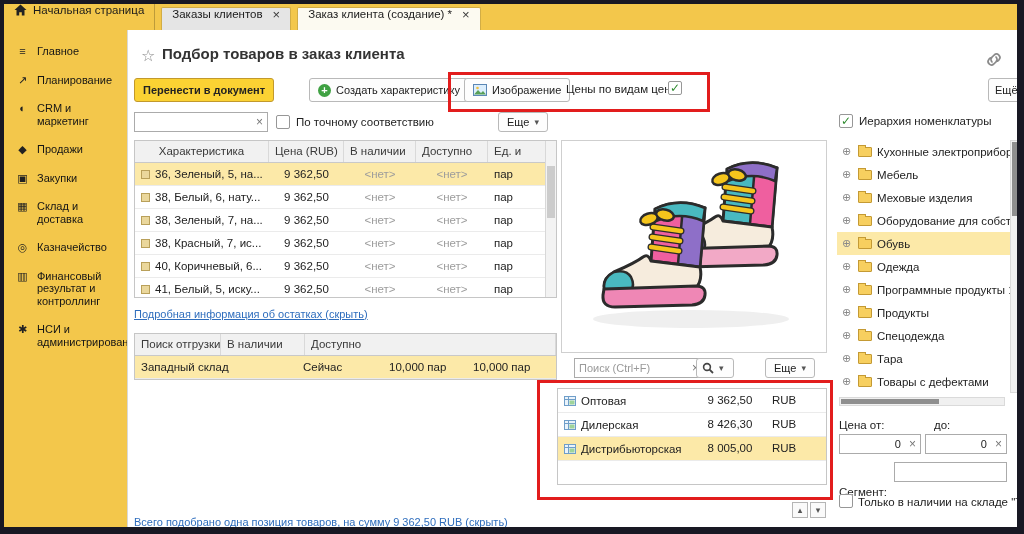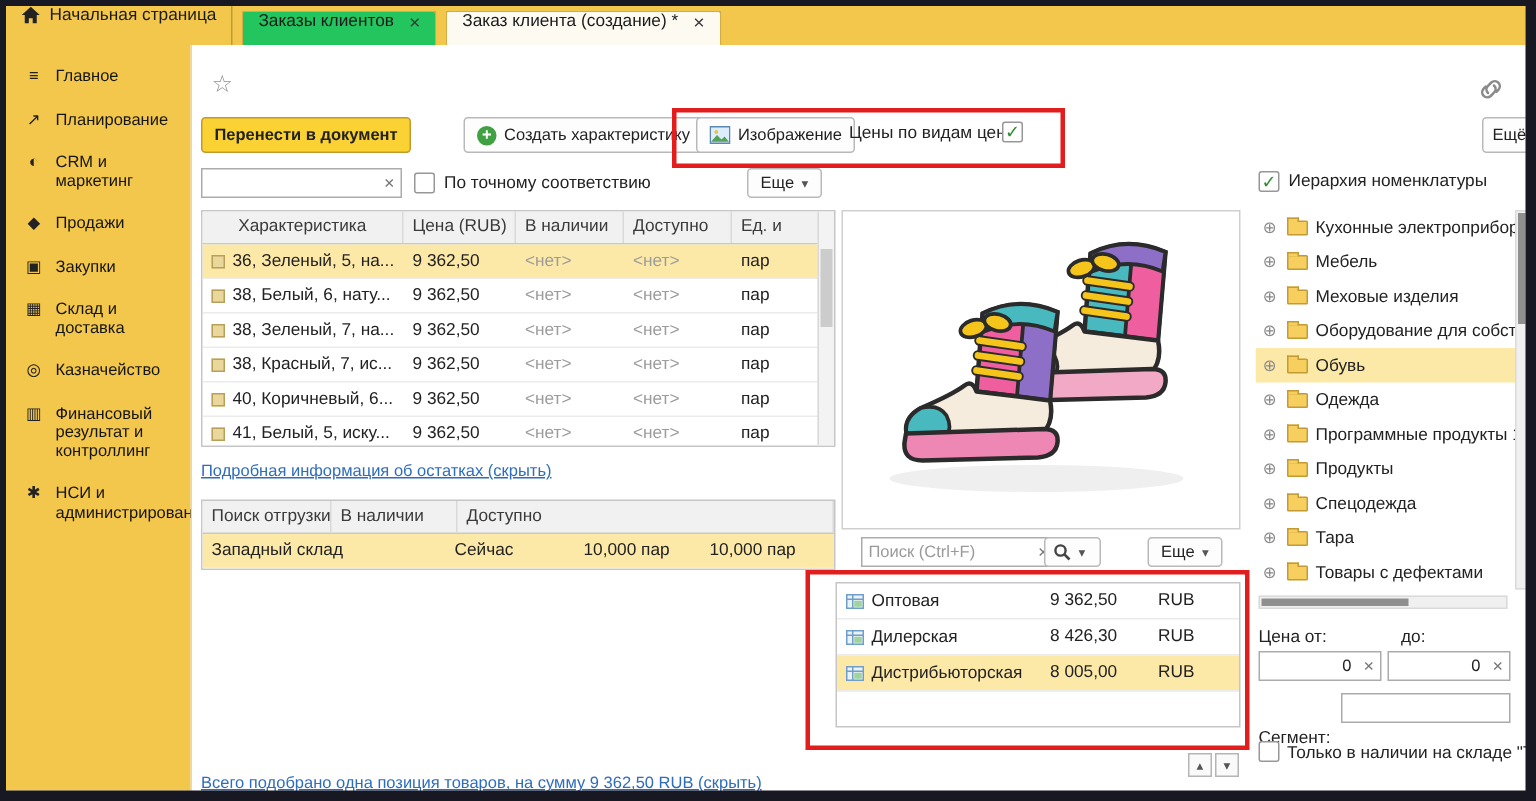--- a/index.html
+++ b/index.html
@@ -12,21 +12,21 @@
   .frame { position:absolute; background:#181823; z-index:60; }
   #frame-top{left:0;top:0;width:100%;height:4px;}
   #frame-left{left:0;top:0;width:4px;height:100%;}
   #frame-right{right:0;top:0;width:7px;height:100%;}
   #frame-bottom{left:0;bottom:0;width:100%;height:7px;}
 
   
   .tabbar { position:absolute; left:4px; top:4px; width:1013px; height:26px; background:var(--accent); display:flex; align-items:stretch; z-index:5; }
   .tab { display:flex; gap:6px; padding:0 10px; font-size:11.5px; color:#1b1b1b; white-space:nowrap; }
   .tab.home { border-right:1px solid rgba(0,0,0,0.22); }
-  .tab.doc { background:#22c55e; border:1px solid #d2ad45; border-bottom:none; margin-top:3px; margin-left:6px; border-radius:2px 2px 0 0; }
+  .tab.doc { background:#e5e5e5; border:1px solid #d2ad45; border-bottom:none; margin-top:3px; margin-left:6px; border-radius:2px 2px 0 0; }
   .tab.doc.selected { background:#fcfaf1; }
   .tab .close { font-size:13px; color:#3a3a3a; margin-left:4px; line-height:1; }
 
   
   .sidebar { position:absolute; left:4px; top:30px; width:123px; height:497px; background:var(--accent); padding-top:7px; z-index:4; overflow:hidden; }
   .side-item { display:flex; gap:8px; padding:8px 3px 8px 12px; font-size:11px; line-height:12.5px; color:#151515; align-items:flex-start; }
   .side-item .ic { width:13px; font-size:11px; flex:none; color:#222; text-align:center; }
 
   
   .main { position:absolute; left:127px; top:30px; width:890px; height:497px; background:#fff; border-left:1px solid #d8d8d8; }
@@ -52,21 +52,21 @@
 
   .cb { position:absolute; width:14px; height:14px; border:1px solid #979797; background:#fff; border-radius:2px; font-size:12px; line-height:12px; text-align:center; color:var(--check); font-weight:bold; }
 
   
   .grid { position:absolute; border:1px solid #c6c6c6; background:#fff; font-size:11.5px; color:#222; overflow:hidden; }
   .ghead { display:flex; height:22px; background:#f1f1f1; border-bottom:1px solid #c9c9c9; }
   .ghead .c { line-height:21px; padding:0 6px; border-right:1px solid #d9d9d9; white-space:nowrap; overflow:hidden; color:#3a3a3a; }
   .grow { display:flex; height:23px; border-bottom:1px solid #ebebeb; }
   .grow .c { line-height:22px; padding:0 6px; white-space:nowrap; overflow:hidden; }
   .grow.selected { background:var(--selection); }
-  .c.r { text-align:left; }
+  .c.r { text-align:center; }
   .c.muted { color:#9c9c9c; }
   .cellflex { display:flex; align-items:center; gap:5px; }
   .char-ic { width:9px; height:9px; background:#ead79c; border:1px solid #b9a05a; flex:none; }
 
   .ct .col1{width:134px;text-align:center;} .ct .col2{width:75px;} .ct .col3{width:72px;} .ct .col4{width:72px;} .ct .col5{flex:1;}
   .wt .col1{width:162px;} .wt .col2{width:86px;} .wt .col3{width:84px;} .wt .col4{flex:1;}
   .pt .grow{height:24px;} .pt .col1{width:136px;} .pt .col2{width:72px;} .pt .col3{flex:1;}
 
   .ct-scroll { position:absolute; right:0; top:0; bottom:0; width:11px; background:#f3f3f3; border-left:1px solid #d8d8d8; }
   .ct-thumb { position:absolute; left:1px; right:1px; top:25px; height:52px; background:#cccccc; }
@@ -149,20 +149,21 @@
       </div>
       <div class="side-item">
         <span class="ic">✱</span>
         <span>НСИ и администрирование</span>
       </div>
     </div>
 
   <div class="main">
 
     <span class="title-star">☆</span>
+    <div class="page-title">Подбор товаров в заказ клиента</div>
     <svg class="abs" style="left:857px;top:21px;" width="18" height="17" viewBox="0 0 18 17">
       <path d="M7 11 a3.4 3.4 0 0 1 0-4.8 l2.2-2.2 a3.4 3.4 0 0 1 4.8 4.8 l-1.4 1.4 M11 6 a3.4 3.4 0 0 1 0 4.8 l-2.2 2.2 a3.4 3.4 0 0 1 -4.8-4.8 l1.4-1.4" stroke="#8a8a8a" stroke-width="1.7" fill="none" stroke-linecap="round"></path>
     </svg>
 
     <button class="btn primary" style="left:6px;top:48px;">
       <span>Перенести в документ</span>
     </button>
     <button class="btn" style="left:181px;top:48px;">
       <span class="plus-ic">+</span>
       <span>Создать характеристику</span>

